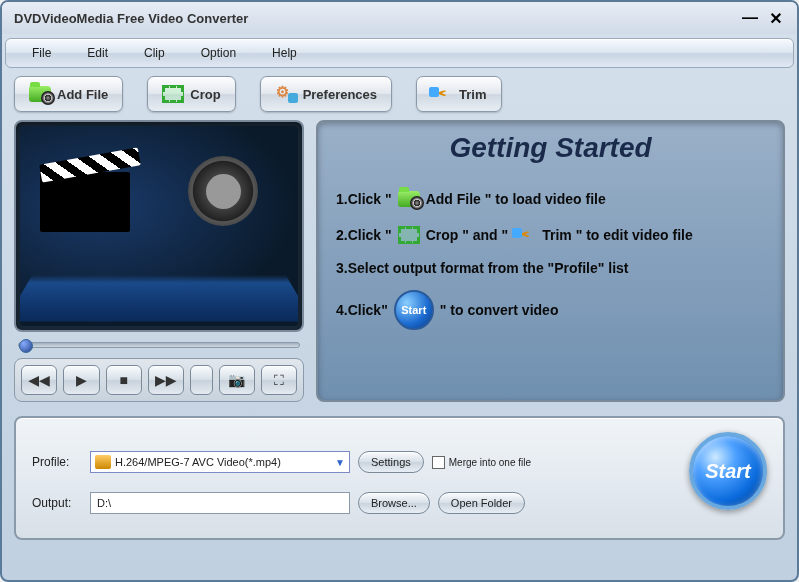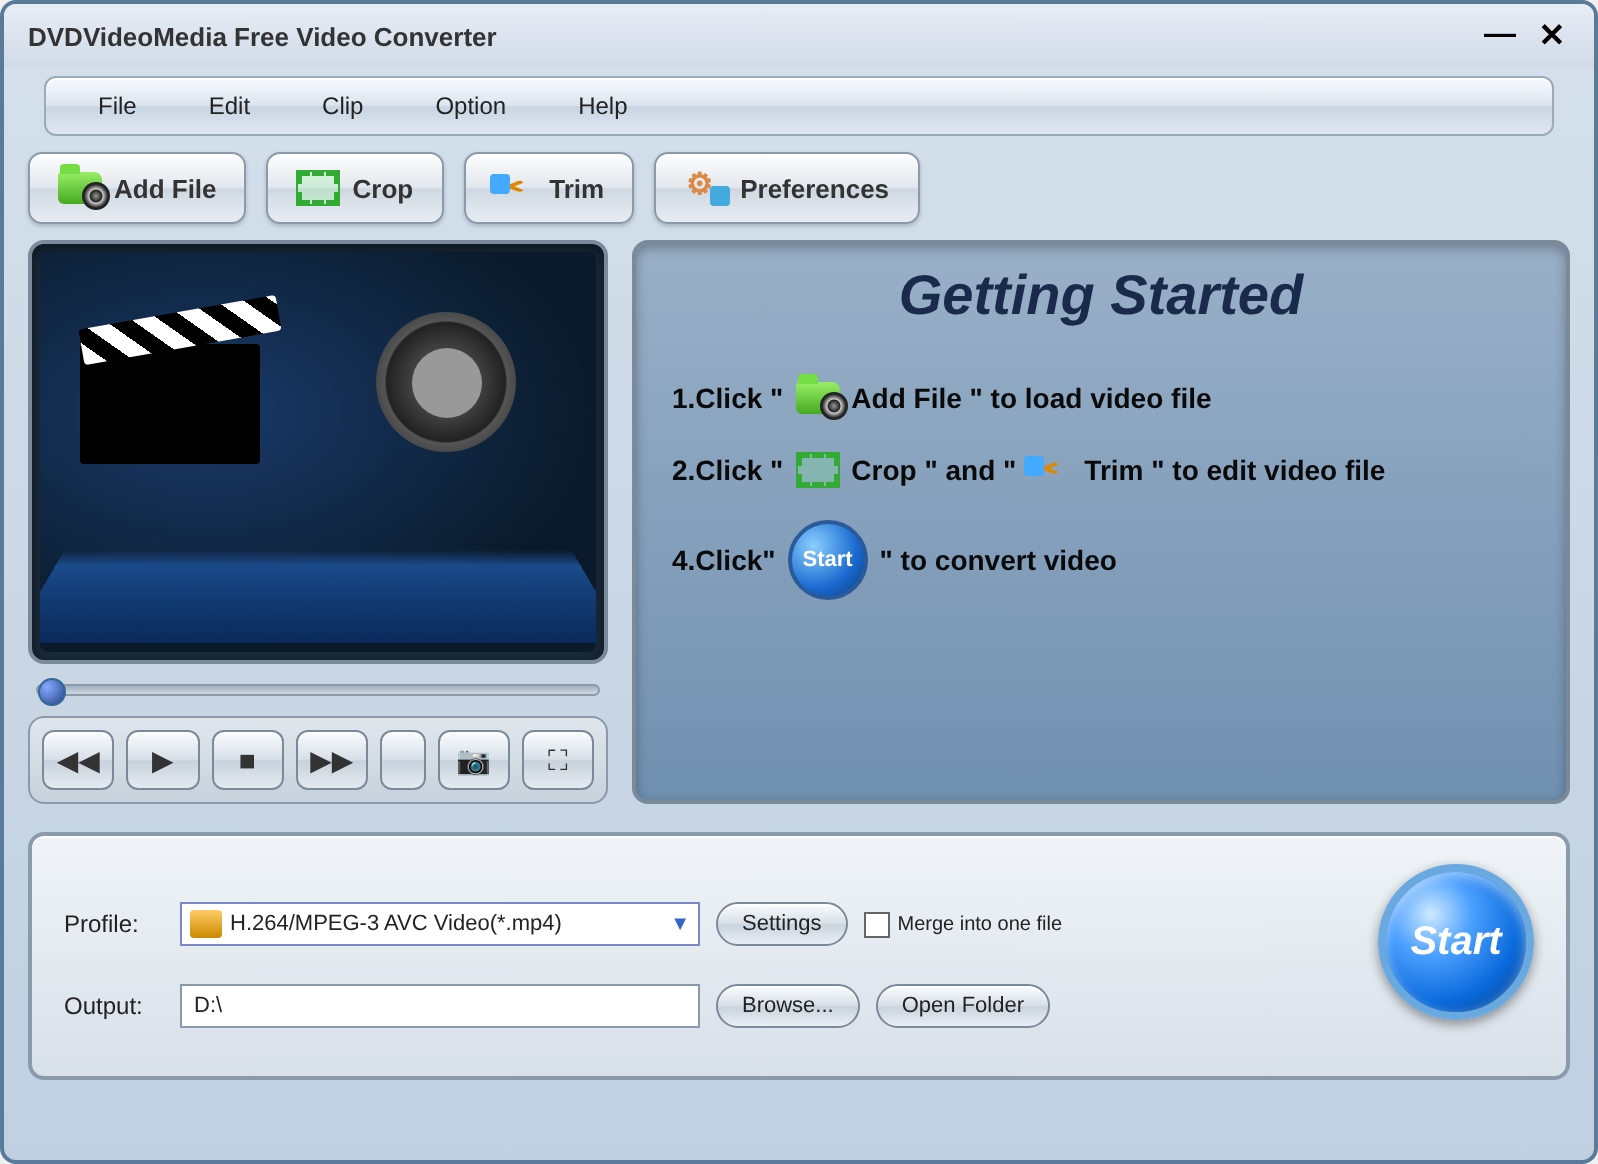--- a/index.html
+++ b/index.html
@@ -4,24 +4,24 @@
 <style>
 * { margin: 0; padding: 0; box-sizing: border-box; font-family: Arial, sans-serif; }
 body { width: 799px; height: 582px; background: #f0f0f0; overflow: hidden; }
 
 .window { width: 100%; height: 100%; border: 2px solid #5a7a9a; background: linear-gradient(to bottom, #d5e0eb 0%, #c0d0e0 100%); border-radius: 8px; }
 
 .titlebar { height: 32px; background: linear-gradient(to bottom, #e8edf5 0%, #d0dae8 100%); border-radius: 6px 6px 0 0; display: flex; align-items: center; padding: 0 12px; justify-content: space-between; }
 .titlebar .title { font-size: 13px; font-weight: bold; color: #333; flex: 1; }
 .titlebar .win-btn { width: 18px; height: 18px; margin-left: 8px; cursor: pointer; display: flex; align-items: center; justify-content: center; font-weight: bold; }
 
-.menubar { height: 30px; display: flex; align-items: center; padding: 0 8px; background: linear-gradient(to bottom, #f8faff 0%, #dce5ef 48%, #c9d5e3 52%, #e0e8f2 100%); border: 1px solid #9ab; border-radius: 6px; margin: 4px 20px; box-shadow: inset 0 1px 0 #fff; }
+.menubar { height: 30px; display: flex; align-items: center; padding: 0 8px; background: linear-gradient(to bottom, #f8faff 0%, #dce5ef 48%, #c9d5e3 52%, #e0e8f2 100%); border: 1px solid #9ab; border-radius: 6px; margin: 4px 3px; box-shadow: inset 0 1px 0 #fff; }
 .menubar .menu-item { padding: 4px 18px; font-size: 12px; color: #222; cursor: pointer; }
 
-.toolbar { display: flex; gap: 10px; padding: 4px 12px 8px 12px; }
+.toolbar { display: flex; gap: 24px; padding: 4px 12px 8px 12px; }
 .tool-btn { display: flex; align-items: center; gap: 6px; height: 36px; padding: 0 14px; border: 1px solid #8a9aaa; border-radius: 7px; background: linear-gradient(to bottom, #fdfdfe 0%, #e3e8ee 48%, #cfd8e2 52%, #e8edf3 100%); font-size: 13px; font-weight: bold; color: #333; cursor: pointer; box-shadow: inset 0 1px 0 #fff, 0 1px 2px rgba(0,0,0,.2); }
 .tool-btn .icn { width: 22px; height: 20px; display: flex; align-items: center; justify-content: center; }
 
 .main { display: flex; gap: 12px; padding: 0 12px 8px 12px; }
 
 .preview-pane { width: 290px; }
 .preview-frame { border: 2px solid #7a8a9a; border-radius: 8px; background: #1a2a3a; padding: 4px; box-shadow: inset 0 3px 8px rgba(0,0,0,.5); }
 .preview-img { width: 100%; height: 200px; background: radial-gradient(ellipse at 30% 40%, #1a3a6a 0%, #0a1a2a 70%); border-radius: 4px; position: relative; overflow: hidden; }
 .clap { position: absolute; left: 20px; top: 30px; width: 100px; height: 80px; }
 .clap-top { width: 100px; height: 18px; background: repeating-linear-gradient(45deg, #fff 0, #fff 8px, #000 8px, #000 16px); transform: rotate(-10deg); border-radius: 2px; }
@@ -99,29 +99,29 @@
       <span>Add File</span>
     </button>
     <button class="tool-btn">
       <span class="icn">
           <span class="icn-crop"></span>
         </span>
       <span>Crop</span>
     </button>
     <button class="tool-btn">
       <span class="icn">
+          <span class="icn-pref"></span>
+        </span>
+      <span>Preferences</span>
+    </button>
+    <button class="tool-btn">
+      <span class="icn">
           <span class="icn-trim"></span>
         </span>
       <span>Trim</span>
-    </button>
-    <button class="tool-btn">
-      <span class="icn">
-          <span class="icn-pref"></span>
-        </span>
-      <span>Preferences</span>
     </button>
   </div>
 
   <div class="main">
     <div class="preview-pane">
       <div class="preview-frame">
         <div class="preview-img">
           <div class="clap">
             <div class="clap-top"></div>
               <div class="clap-body"></div>
@@ -161,35 +161,36 @@
         <span>2.Click "</span>
         <span class="help-icn">
             <span class="icn-crop"></span>
           </span>
         <span>Crop " and "</span>
         <span class="help-icn">
             <span class="icn-trim"></span>
           </span>
         <span>Trim " to edit video file</span>
       </div>
+      <div class="help-item">3.Select output format from the "Profile" list</div>
       <div class="help-item">
         <span>4.Click"</span>
         <span class="help-start">Start</span>
         <span>" to convert video</span>
       </div>
     </div>
   </div>
 
   <div class="bottom">
     <div class="bottom-fields">
       <div class="field-row">
         <span class="field-label">Profile:</span>
         <div class="dropdown">
           <span class="dd-icn"></span>
-          <span>H.264/MPEG-3 AVC Video(*.mp4)</span>
+          <span>H.264/MPEG-7 AVC Video(*.mp4)</span>
           <span class="dd-arrow">▼</span>
         </div>
         <button class="small-btn">Settings</button>
         <label class="chk-row">
           <span class="chk"></span>
           <span>Merge into one file</span>
         </label>
       </div>
       <div class="field-row">
         <span class="field-label">Output:</span>

